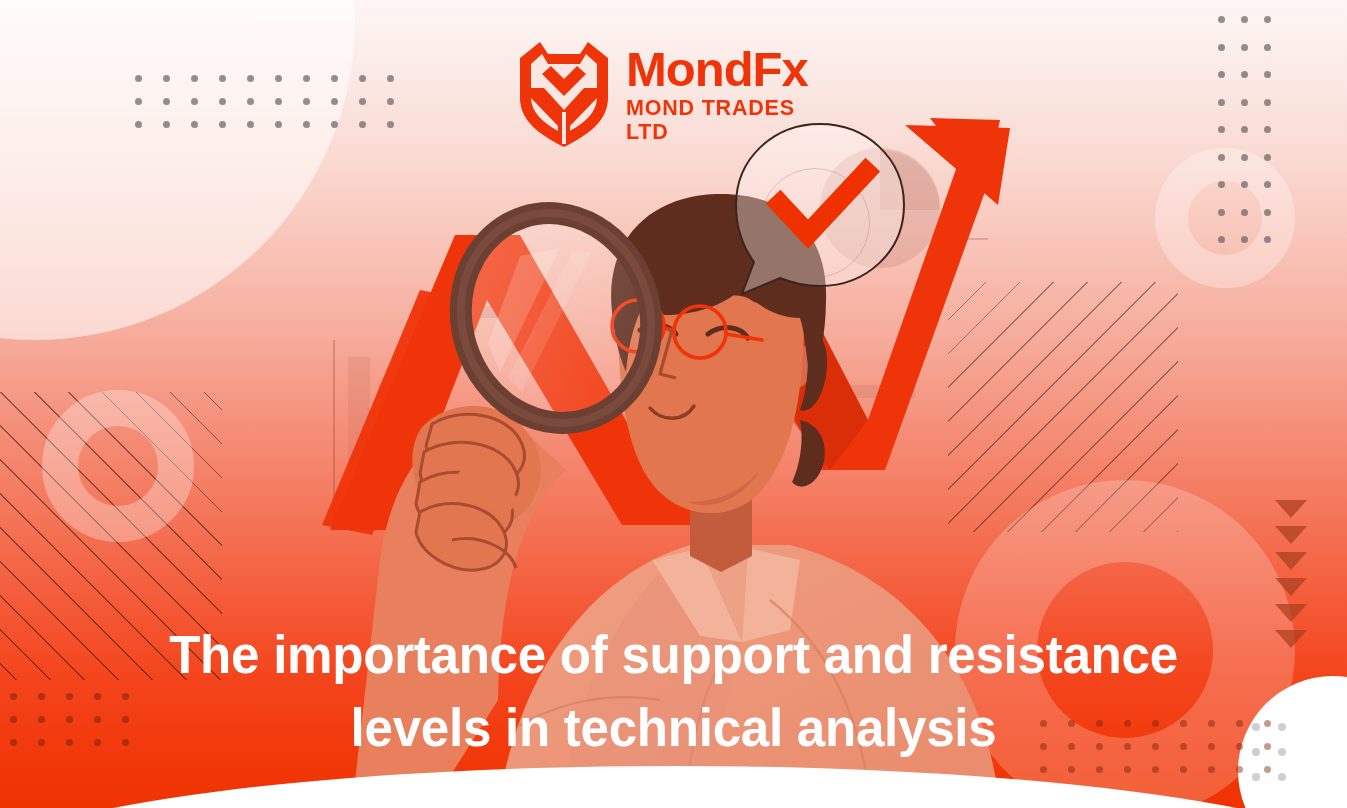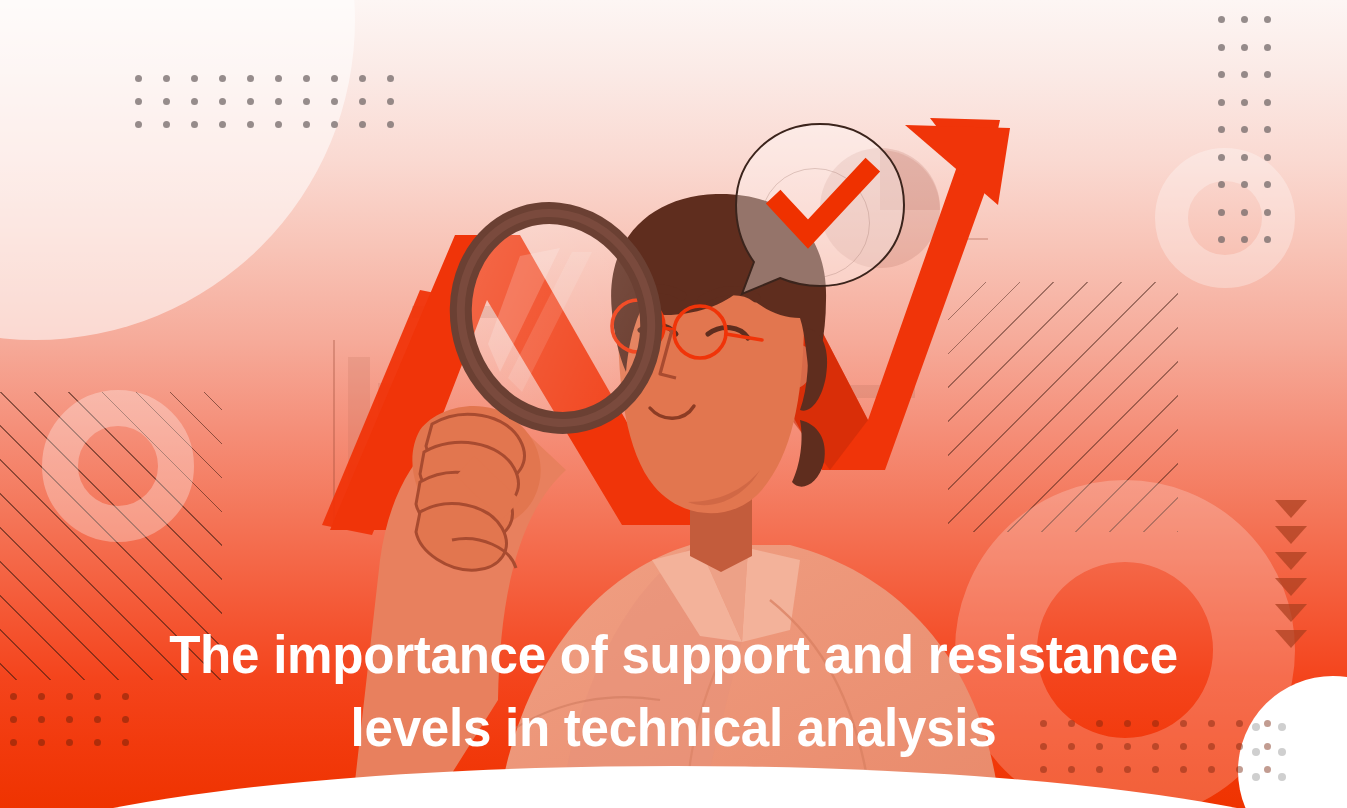--- a/index.html
+++ b/index.html
@@ -437,19 +437,39 @@
     <i></i>
       <i></i>
     <i></i>
       <i></i>
     <i></i>
       <i></i>
   </div>
 
   <div class="decor bottom-wave"></div>
 
+  <div class="logo-wrap">
+    <svg class="logo-mark" viewBox="0 0 92 108" xmlns="http://www.w3.org/2000/svg">
+
+      <path d="M2 18 L2 58 C2 82 24 96 46 107 C68 96 90 82 90 58 L90 18
+               L70 2 L62 14 L30 14 L22 2 Z" fill="#f03409"></path>
+
+      <path d="M13 24 L13 57 C13 75 30 86 46 94 C62 86 79 75 79 57 L79 24
+               L68 14 L62 24 L30 24 L24 14 Z" fill="#fbe7e1"></path>
+
+      <path d="M24 34 L33 26 L46 39 L59 26 L68 34 L46 56 Z" fill="#f03409"></path>
+
+      <path d="M13 48 L26 48 L46 70 L66 48 L79 48 L79 58 L52 86 L52 104 L40 104 L40 86 L13 58 Z" fill="#f03409"></path>
+
+      <path d="M44 72 L48 72 L48 104 L44 104 Z" fill="#fbe7e1"></path>
+    </svg>
+    <div class="logo-text">
+      <div class="logo-name">MondFx</div>
+      <div class="logo-sub">MOND TRADES LTD</div>
+    </div>
+  </div>
 
   <div class="headline">
     <span class="l">The importance of support and resistance</span>
     <span class="l">levels in technical analysis</span>
   </div>
 
 </div>
 
 </body></html>

